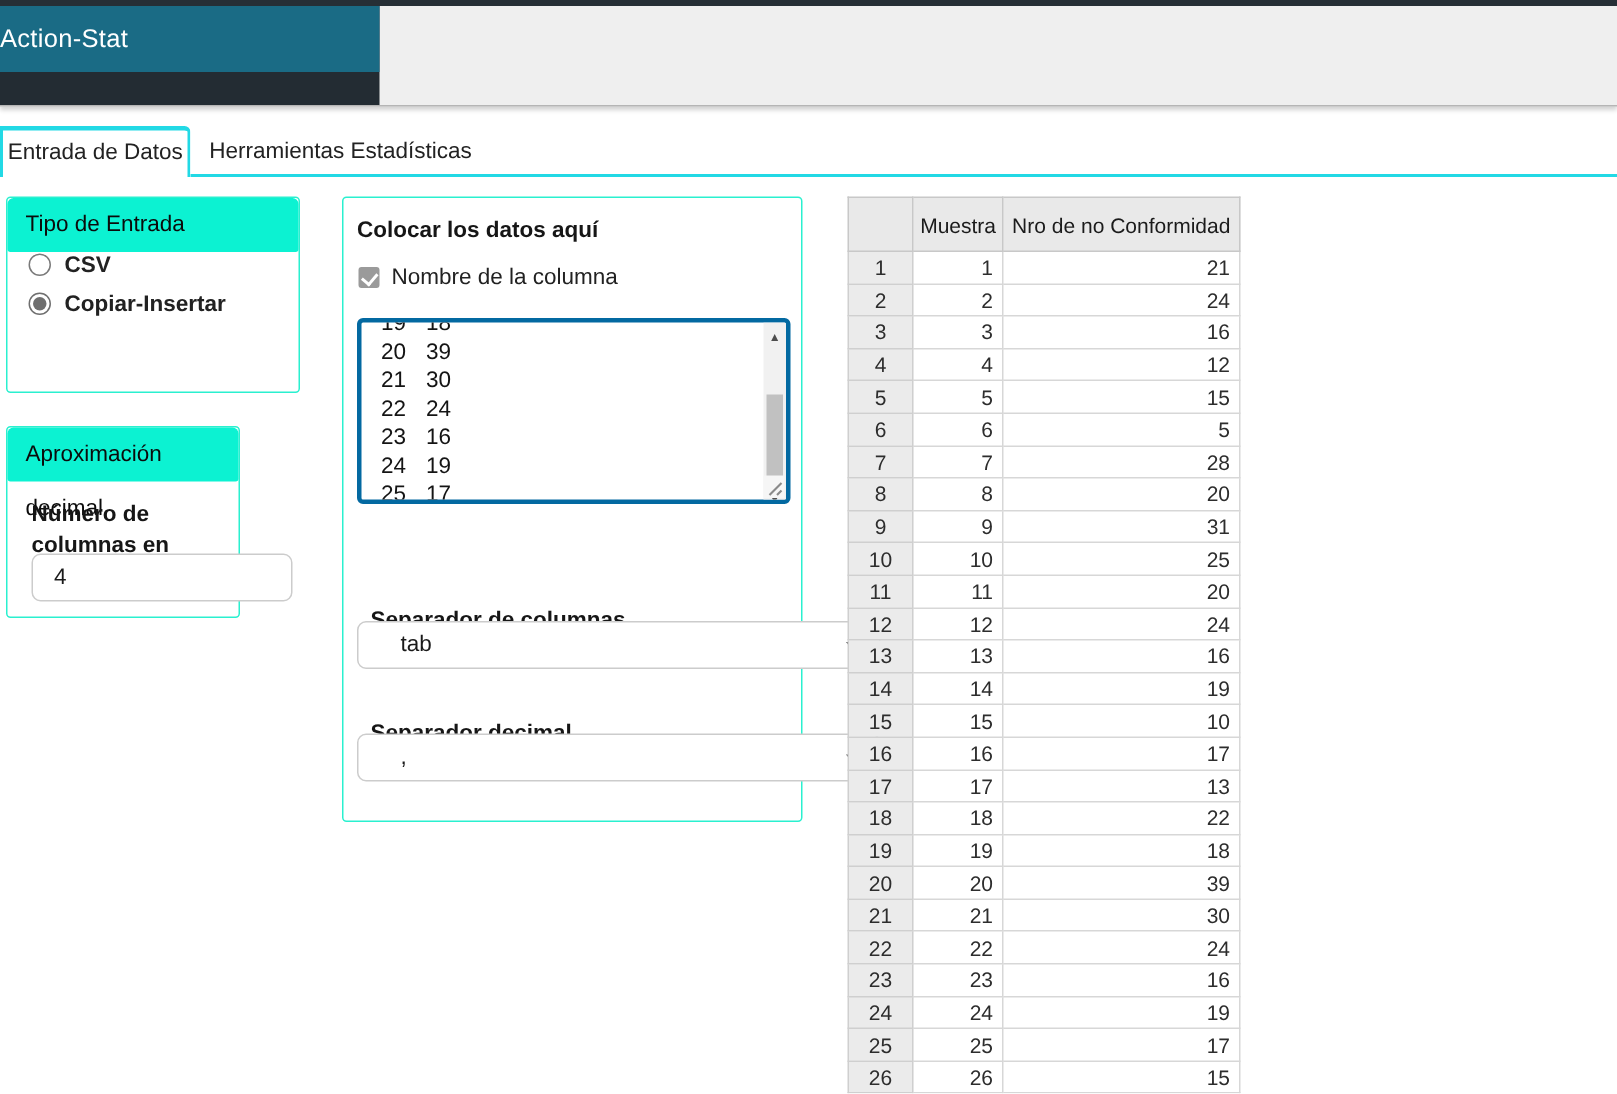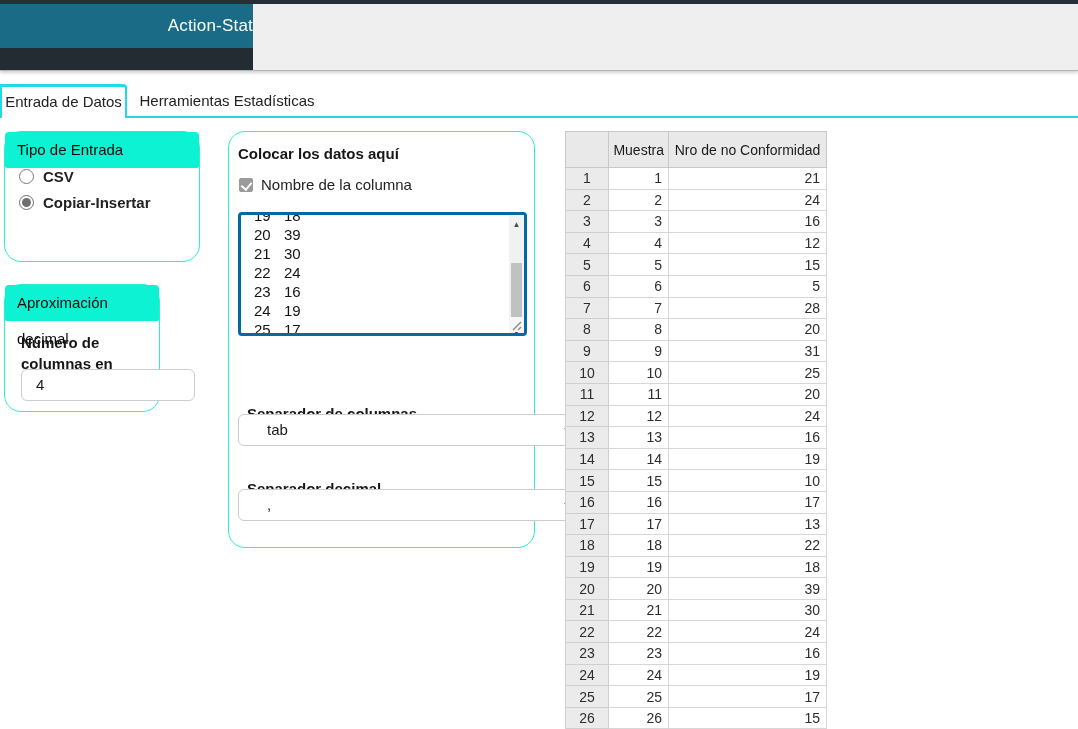--- a/index.html
+++ b/index.html
@@ -6,33 +6,33 @@
   html,body { background:#fff; }
   body { font-family:"Liberation Sans", sans-serif; color:#111; }
   .stage { position:relative; width:1078px; height:729px; overflow:hidden; background:#fff; }
 
   
   .topbar { position:absolute; left:0; top:0; width:1078px; height:71px;
             background:#efefef; border-top:4px solid #262f36;
             border-bottom:1px solid #b5b5b5; box-shadow:0 2px 3px rgba(0,0,0,.18); }
   .brand-dark { position:absolute; left:0; top:0; width:253px; height:66px; background:#232c33; }
   .brand-teal { position:absolute; left:0; top:0; width:253px; height:44px; background:#1a6b85;
-                color:#fff; text-align:right; line-height:44px; font-size:17px; letter-spacing:.2px; }
+                color:#fff; text-align:left; line-height:44px; font-size:17px; letter-spacing:.2px; }
 
   
   .tabbar { position:absolute; left:0; top:84px; width:1078px; height:34px; }
   .tab-underline { position:absolute; left:127px; top:32px; width:951px; height:2px; background:#22d9e5; }
   .tab-active { position:absolute; left:0; top:0; width:127px; height:34px; background:#fff;
                 border-top:3px solid #22d9e5; border-left:2px solid #22d9e5; border-right:2px solid #22d9e5;
                 border-top-right-radius:4px; text-align:center; line-height:29px; font-size:15px; color:#222; z-index:2; }
   .tab-inactive { position:absolute; left:127px; top:0; width:200px; height:34px; text-align:center;
                   line-height:33px; font-size:15px; color:#222; }
 
   
-  .panel { position:absolute; background:#fff; border:1px solid #2af0cf; border-radius:17px; }
+  .panel { position:absolute; background:#fff; border:1px solid #2af0cf; border-radius:3px; }
   .panel-hd { height:36px; line-height:36px; padding-left:12px; font-size:15px; color:#0b0b0b;
               background:#0cf2d2; border-radius:4px 4px 2px 2px; }
 
   .p-tipo   { left:4px;   top:131px; width:196px; height:131px; }
   .p-aprox  { left:4px;   top:284px; width:156px; height:128px; }
   .p-paste  { left:228px; top:131px; width:307px; height:417px; }
 
   
   .radio-row { display:flex; align-items:center; margin:0 0 9px 14px; font-size:15px; color:#222;font-weight:bold; }
   .p-tipo .radio-row:first-of-type { margin-top:31px; }

